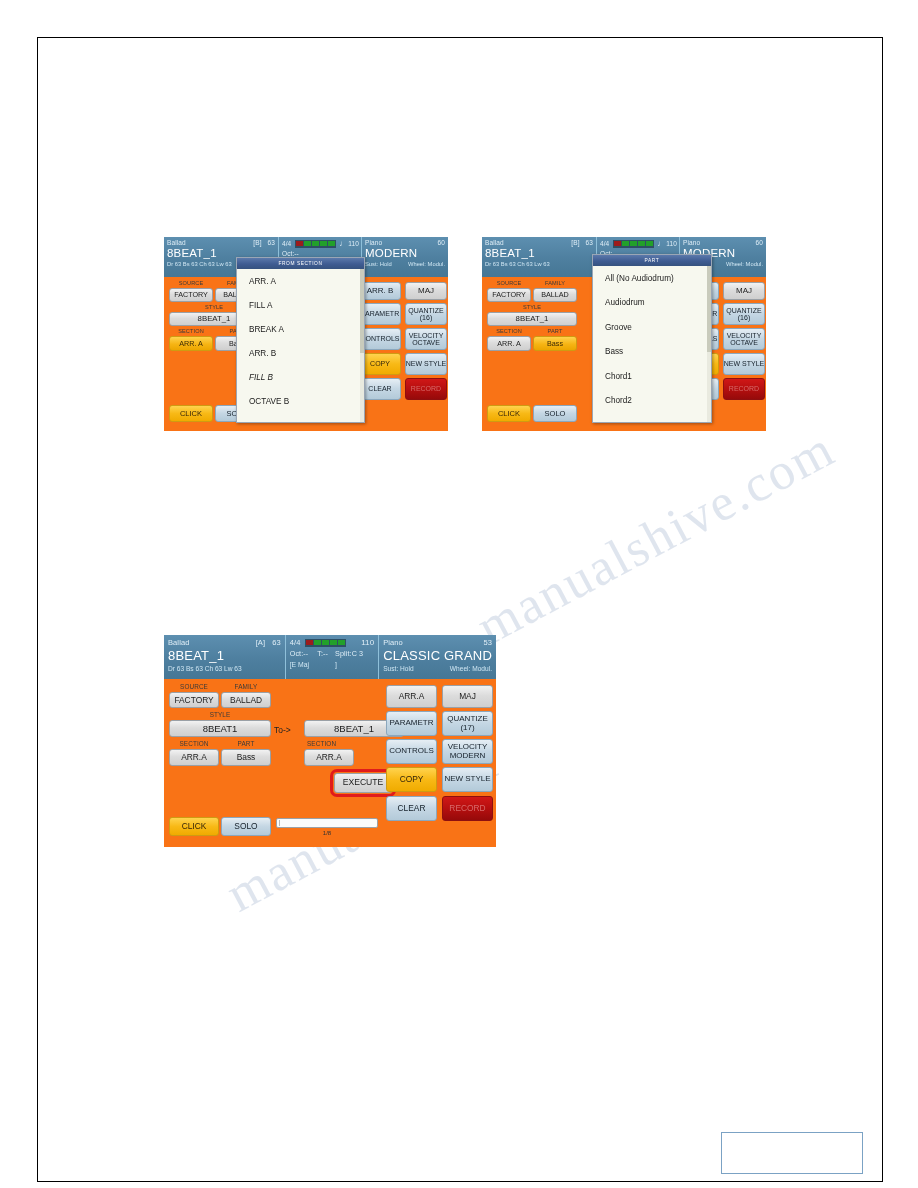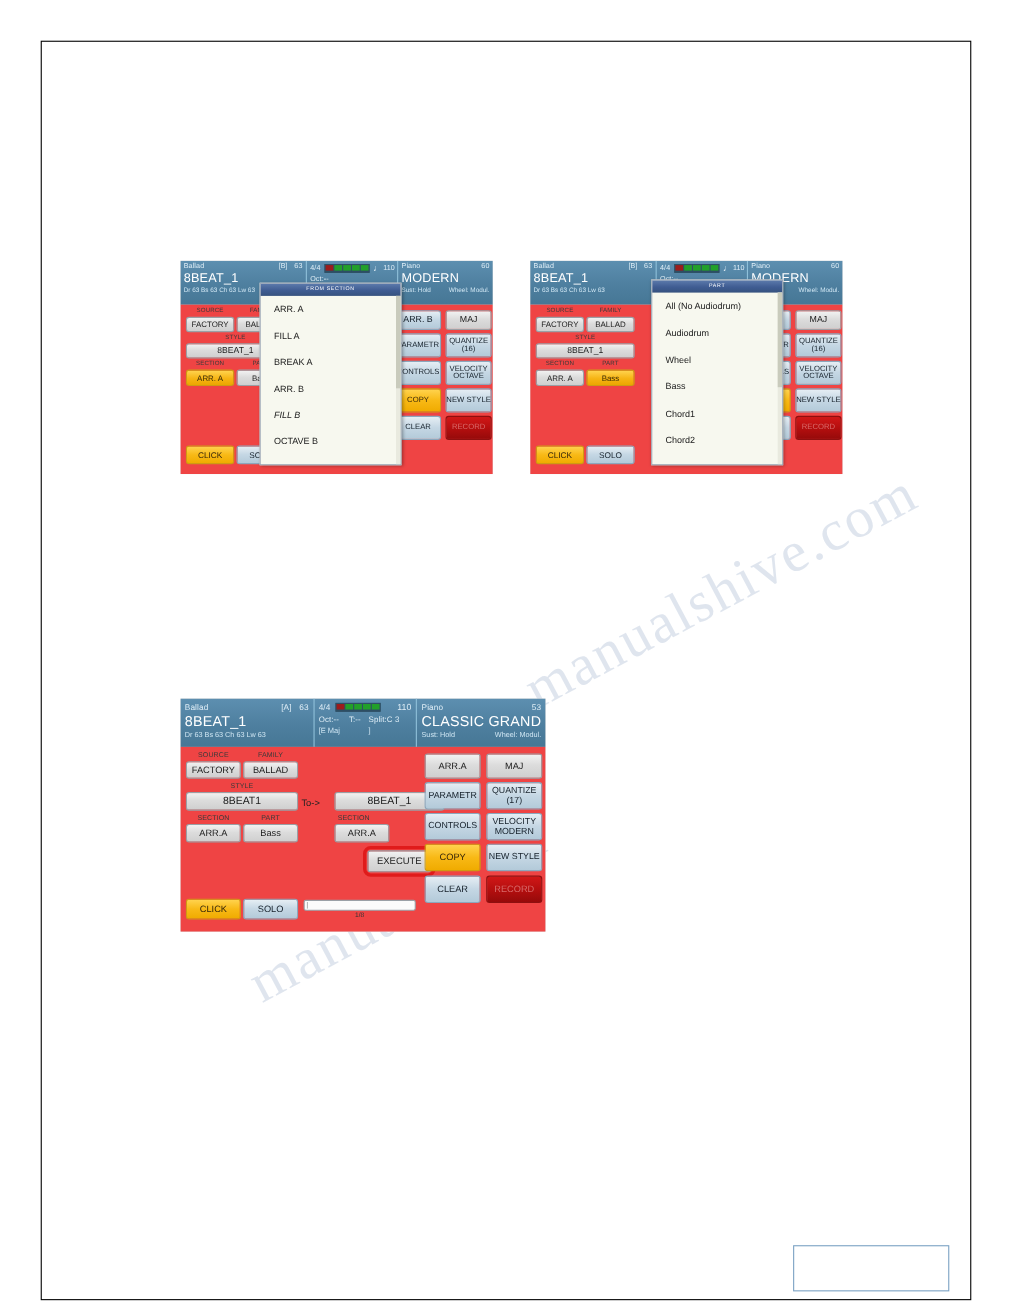--- a/index.html
+++ b/index.html
@@ -34,21 +34,21 @@
   .spacer{flex:1 1 auto;}
 
   .tempo-led{display:inline-flex;gap:1px;align-items:center;height:6px;
     border:1px solid #2e4f64;background:#2e4f64;padding:0px;}
   .led{width:7px;height:5px;}
   .led.red{background:#9c1c1c;}
   .led.green{background:#22a02a;}
   .note-ico{font-size:8px;color:#eaf4fa;margin:0 1px 0 3px;}
 
   
-  .dev-body{position:relative;width:100%;box-sizing:border-box;background:#ef4444;}
+  .dev-body{position:relative;width:100%;box-sizing:border-box;background:#f97316;}
   .lbl{font-size:5.6px;color:#3a3a3a;text-align:center;letter-spacing:.1px;
        white-space:nowrap;}
   .btn{
     box-sizing:border-box;display:flex;align-items:center;justify-content:center;
     text-align:center;border:1px solid #9aa0a6;border-radius:3px;
     background:linear-gradient(180deg,#f2f2f2 0%,#dcdcdc 45%,#cfcfcf 100%);
     color:#1c1c1c;font-size:8px;line-height:1.05;white-space:nowrap;
   }
   .btn.blue{
     border:1px solid #8ba7bd;
@@ -347,21 +347,21 @@
       <div class="btn red btn2l" style="position:absolute;left:241px;top:101px;width:42px;height:22px;font-size:7px;">
         <span>RECORD</span>
         </div>
     </div>
 
     <div class="popup" style="left:110px;top:17px;width:120px;height:169px;">
       <div class="popup-title">PART</div>
       <ul class="popup-list">
         <li class="popup-item" style="height:24.5px;">All (No Audiodrum)</li>
         <li class="popup-item" style="height:24.5px;">Audiodrum</li>
-        <li class="popup-item" style="height:24.5px;">Wheel</li>
+        <li class="popup-item" style="height:24.5px;">Groove</li>
         <li class="popup-item" style="height:24.5px;">Bass</li>
         <li class="popup-item" style="height:24.5px;">Chord1</li>
         <li class="popup-item" style="height:24.5px;">Chord2</li>
       </ul>
       <div class="popup-scroll">
         <div class="popup-sbthumb"></div>
       </div>
     </div>
   </div>
 

